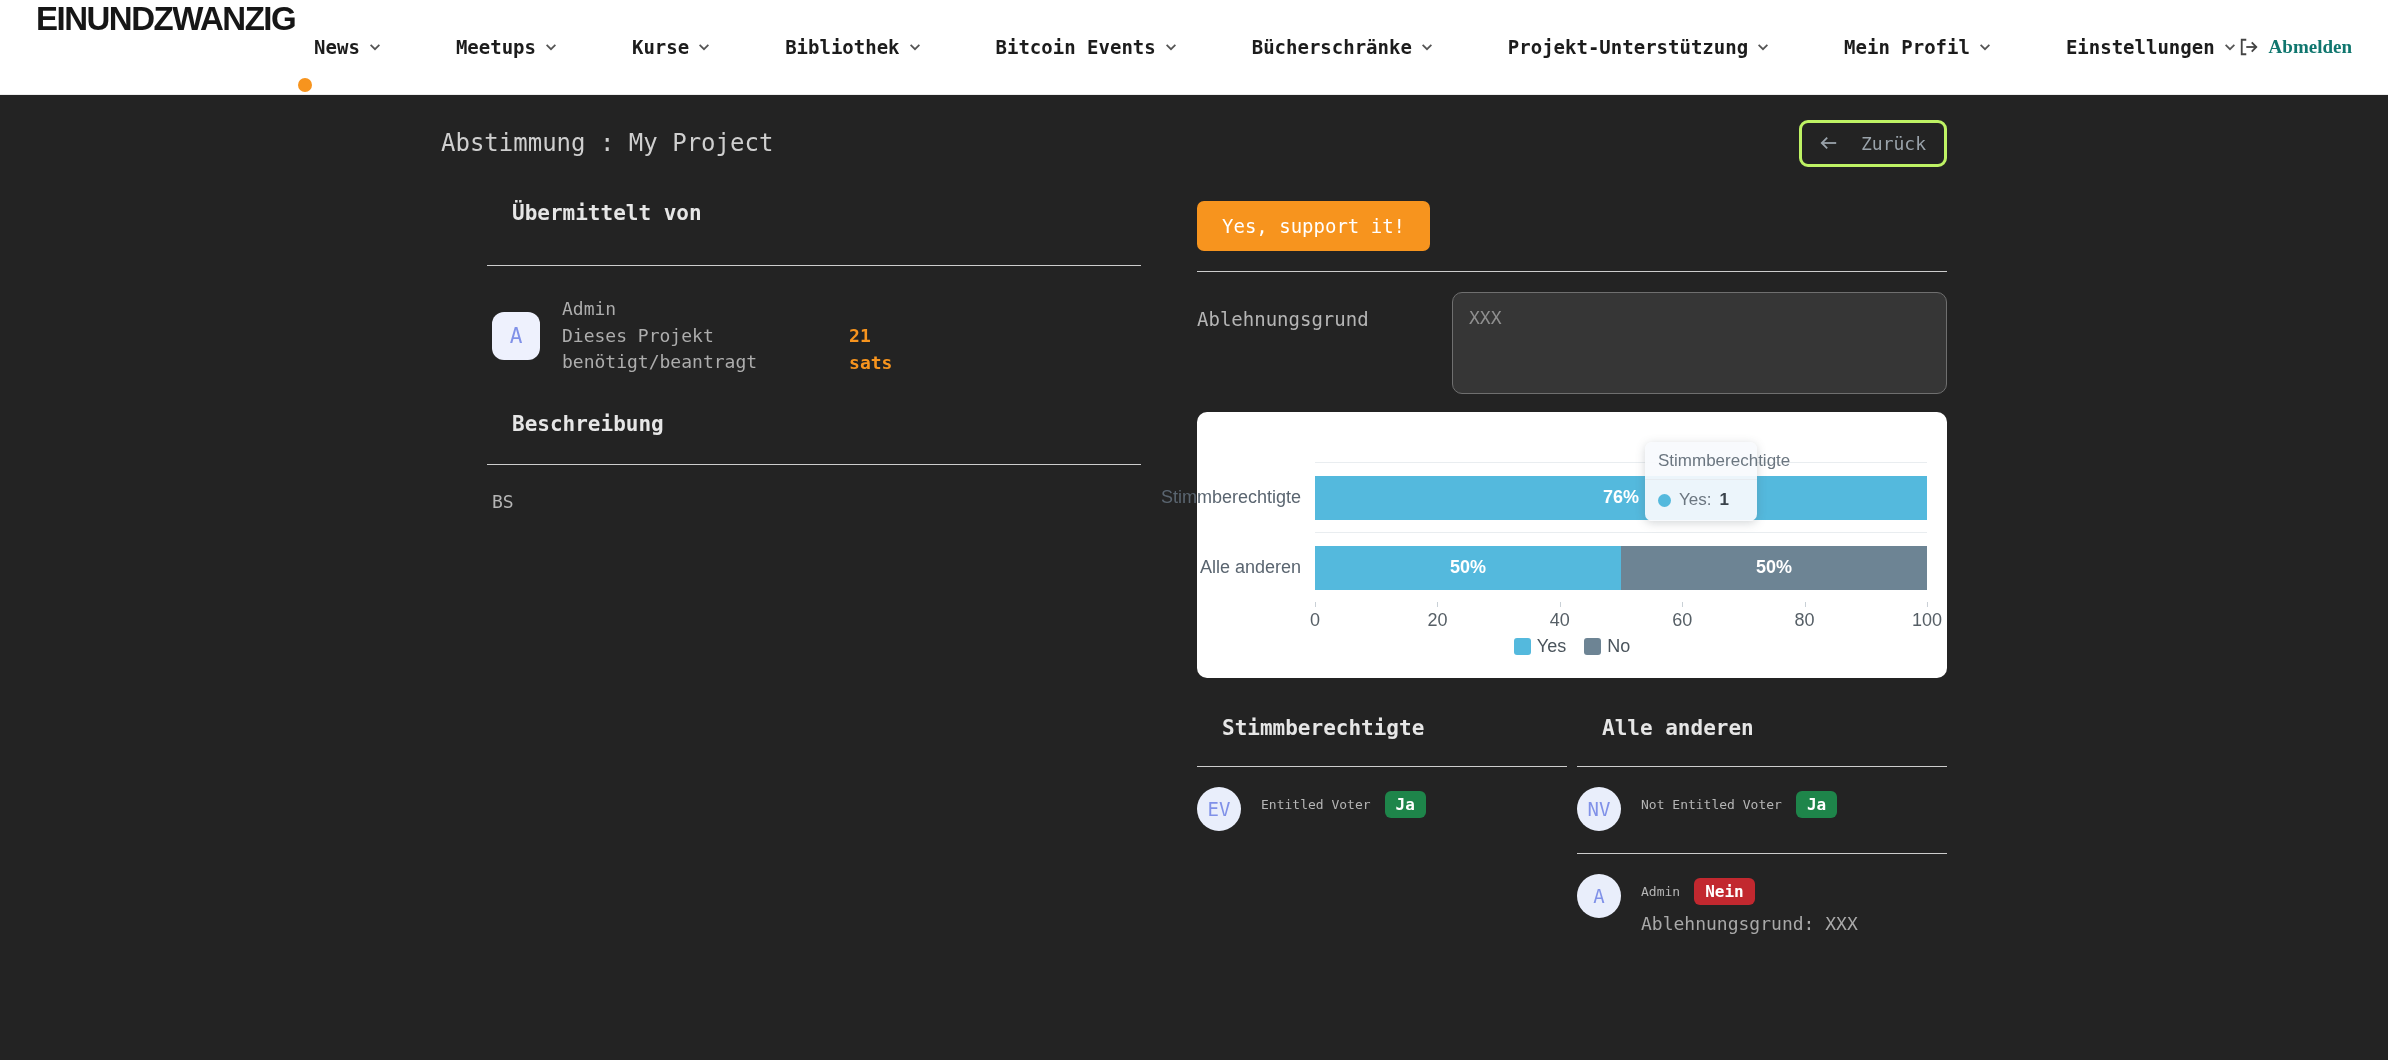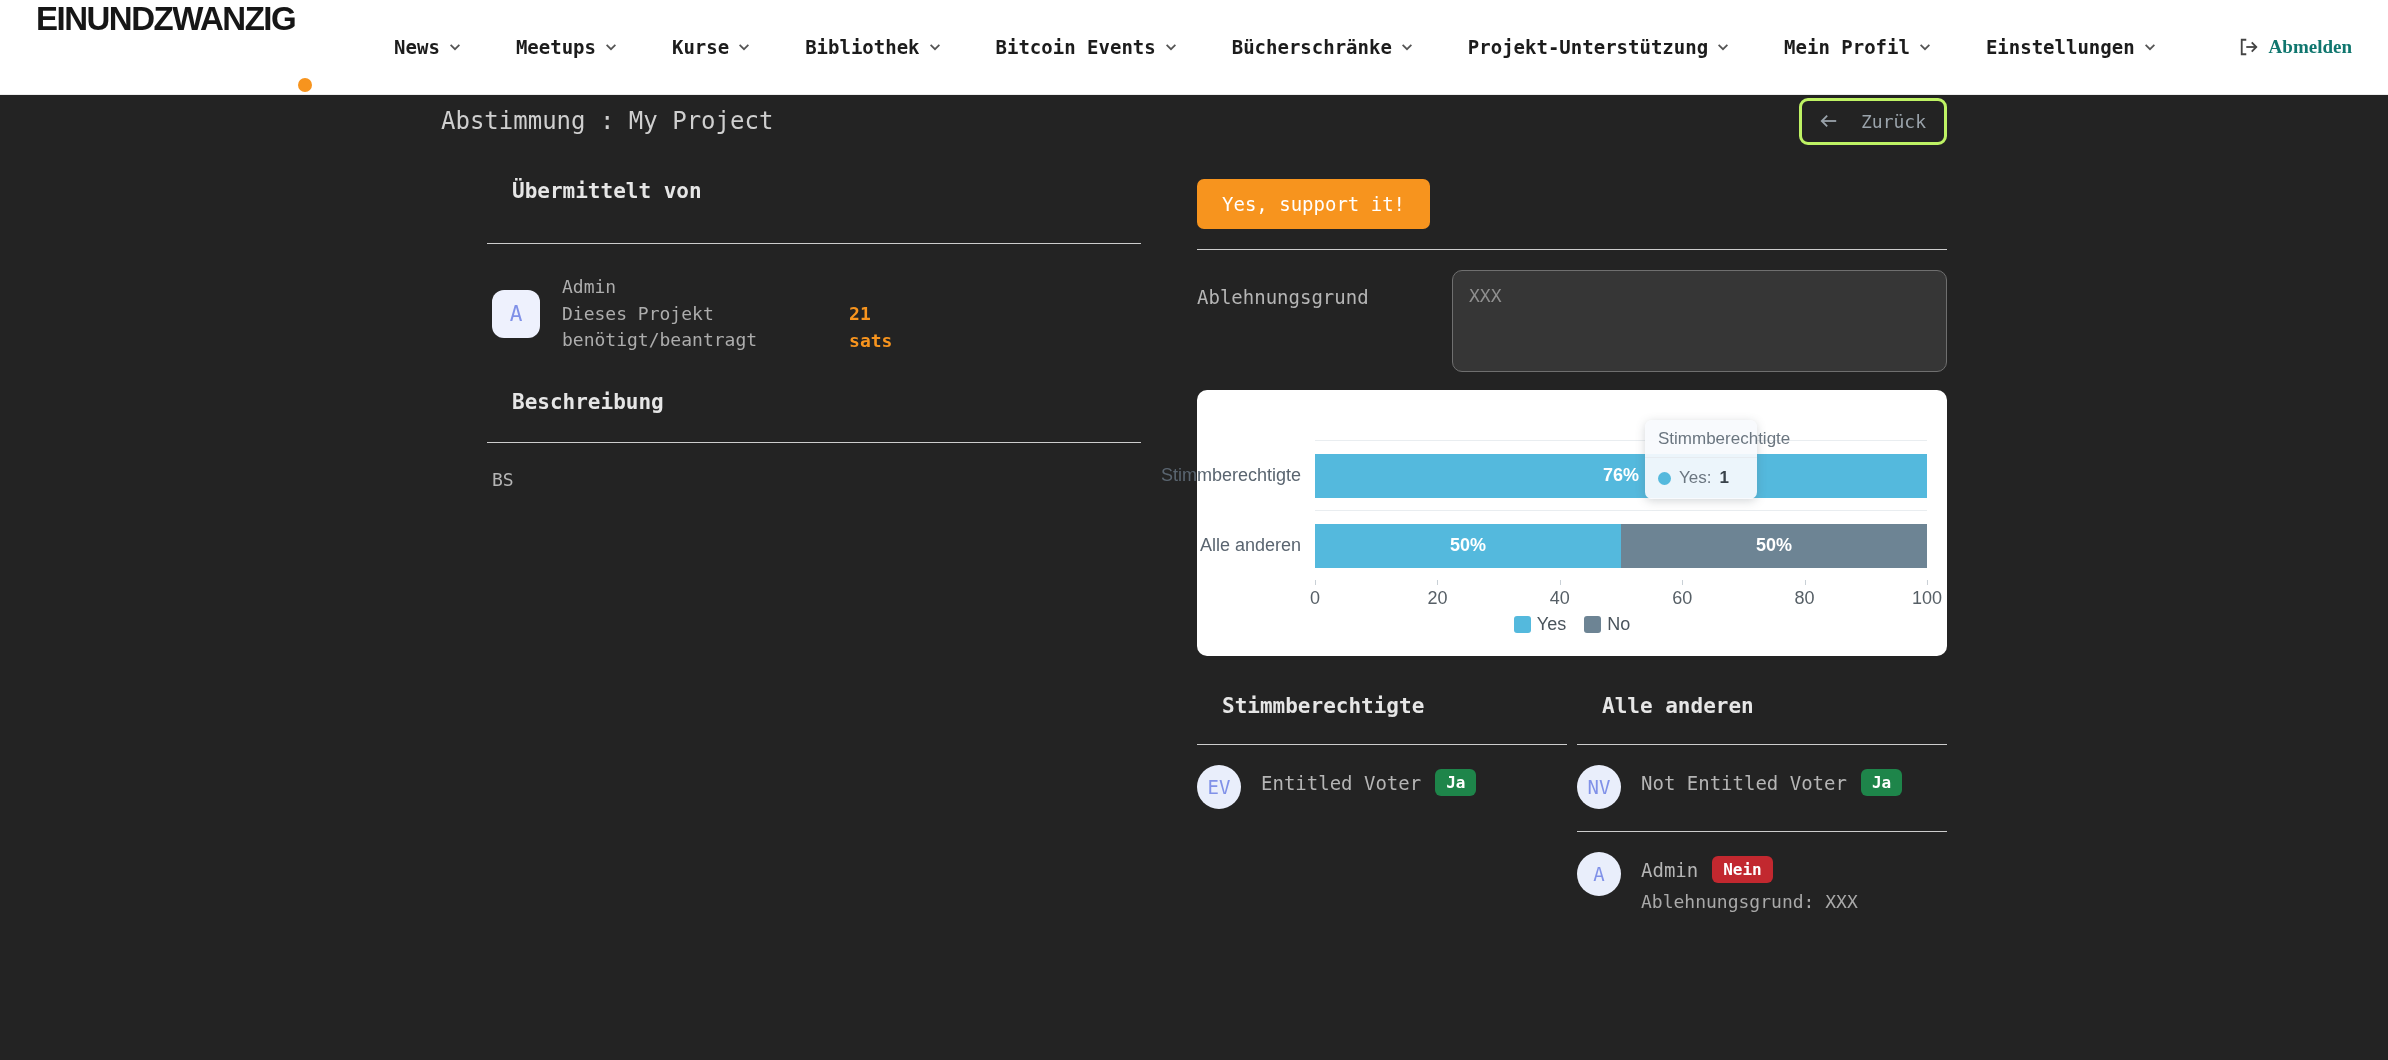--- a/index.html
+++ b/index.html
@@ -13,30 +13,30 @@
   .header {
     height:95px; background:#ffffff; display:flex; 
     padding:0 36px; border-bottom:1px solid #ececec;
   }
   .logo { display:flex; align-items:baseline; cursor:pointer; }
   .logo-text {
     font-family:"Liberation Sans","DejaVu Sans",sans-serif;
     font-weight:900; font-size:33px; color:#161616; letter-spacing:-1.5px;
   }
   .logo-dot { width:14px; height:14px; border-radius:50%; background:#f7941e; margin-left:3px; align-self:flex-end; margin-bottom:2px; }
-  .nav { flex:1; display:flex; justify-content:center; align-items:center; gap:54px; }
+  .nav { flex:1; display:flex; justify-content:center; align-items:center; gap:74px; }
   .nav-item { display:flex; align-items:center; gap:8px; cursor:pointer; white-space:nowrap; }
   .nav-label { font-size:19px; font-weight:700; color:#1c1c1c; }
   .chev { width:14px; height:14px; stroke:#555; stroke-width:2; fill:none; }
   .logout { display:flex; align-items:center; gap:10px; cursor:pointer; }
   .logout-label { font-size:19px; font-weight:700; color:#0f766e;font-family:Liberation Serif, serif; }
   .logout-icon { width:20px; height:20px; stroke:#444; stroke-width:2; fill:none; }
 
   
-  .main { }
+  .main { padding-top:22px; }
   .container { width:1506px; margin:0 auto; }
   .title-row { display:flex; justify-content:space-between; align-items:center; height:52px; }
   .page-title { font-size:24px; color:#cfcfcf; font-weight:400; }
   .back-btn {
     display:flex; align-items:center; gap:23px; background:transparent;
     border:3px solid #bef264; border-radius:9px; padding:10px 18px;
     color:#9aa3ab; font-family:inherit; font-size:18px; cursor:pointer;
   }
   .back-arrow { width:18px; height:14px; stroke:#9aa3ab; stroke-width:2; fill:none; }
 
@@ -126,21 +126,21 @@
   .voter-col .sec-h { margin-bottom:26px; }
   .voter-row { display:flex; gap:20px; margin-top:20px; padding-bottom:22px; }
   .voter-row.bordered { border-bottom:1px solid #cdcdcd; }
   .avatar-circle {
     width:44px; height:44px; border-radius:50%; background:#e9eefb;
     color:#8091e8; font-size:19px; display:flex; align-items:center; justify-content:center;
     flex-shrink:0;
   }
   .voter-main { padding-top:4px; }
   .voter-line { display:flex; align-items:center; gap:14px; }
-  .voter-name { font-size:19px; color:#b5b5b5; }
+  .voter-name { font-size:13px; color:#b5b5b5; }
   .badge {
     border-radius:6px; padding:4px 11px; font-size:16px; font-weight:700; color:#ffffff;
   }
   .badge-yes { background:#1e854a; }
   .badge-no { background:#c2282f; }
   .voter-reason { margin-top:8px; font-size:18px; color:#a9a9a9; }
 </style>
 </head>
 <body>
 

